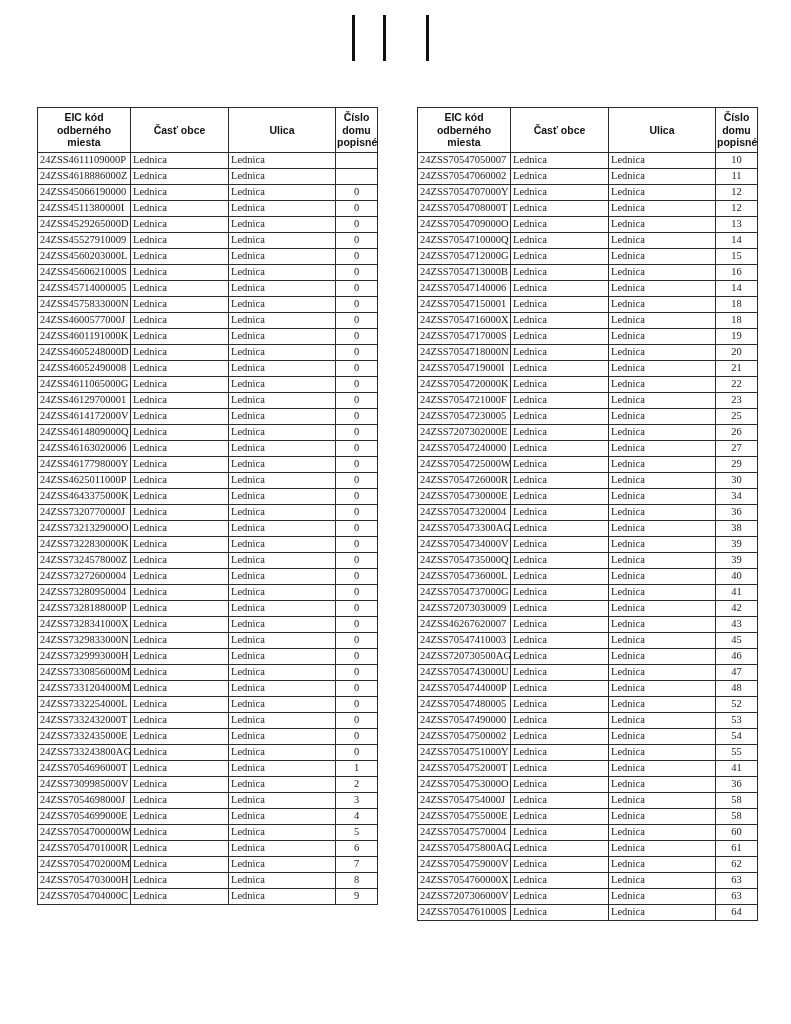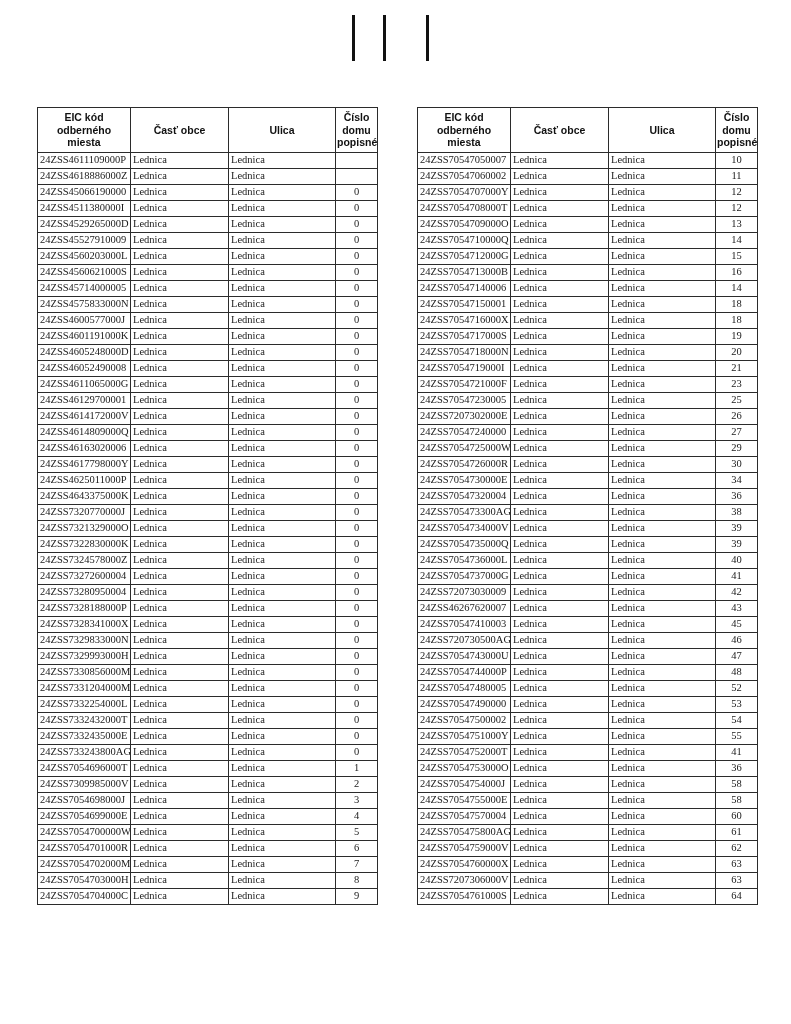--- a/index.html
+++ b/index.html
@@ -479,20 +479,26 @@
           <td class="cell-ulica">Lednica</td>
           <td class="cell-num">20</td>
         </tr>
         <tr>
           <td class="cell-eic">24ZSS7054719000I</td>
           <td class="cell-obce">Lednica</td>
           <td class="cell-ulica">Lednica</td>
           <td class="cell-num">21</td>
         </tr>
         <tr>
+          <td class="cell-eic">24ZSS7054720000K</td>
+          <td class="cell-obce">Lednica</td>
+          <td class="cell-ulica">Lednica</td>
+          <td class="cell-num">22</td>
+        </tr>
+        <tr>
           <td class="cell-eic">24ZSS7054721000F</td>
           <td class="cell-obce">Lednica</td>
           <td class="cell-ulica">Lednica</td>
           <td class="cell-num">23</td>
         </tr>
         <tr>
           <td class="cell-eic">24ZSS70547230005</td>
           <td class="cell-obce">Lednica</td>
           <td class="cell-ulica">Lednica</td>
           <td class="cell-num">25</td>

